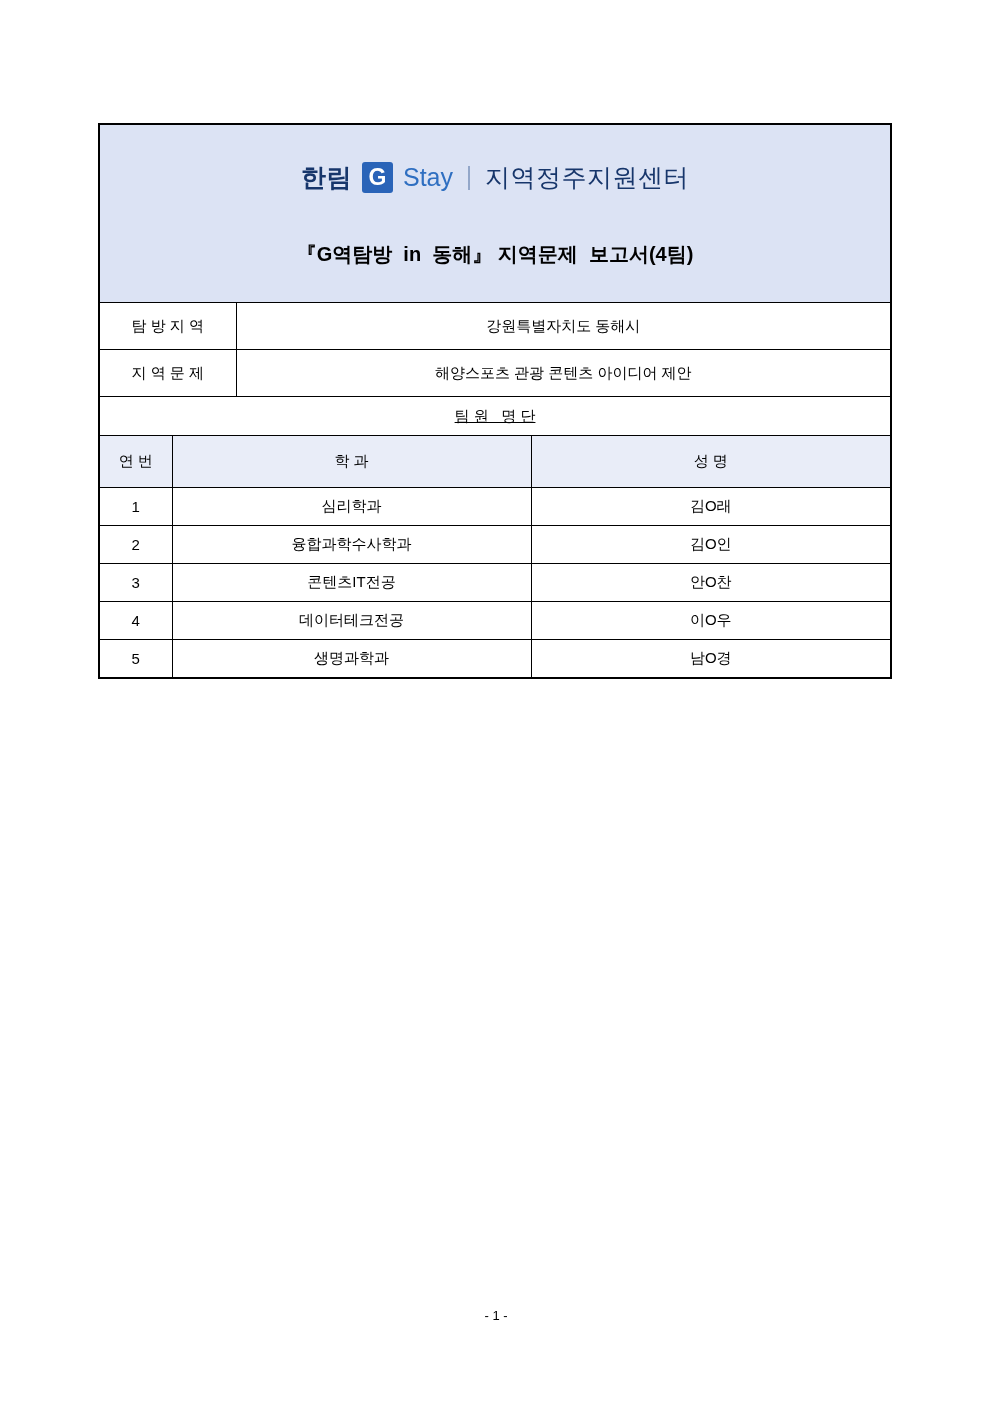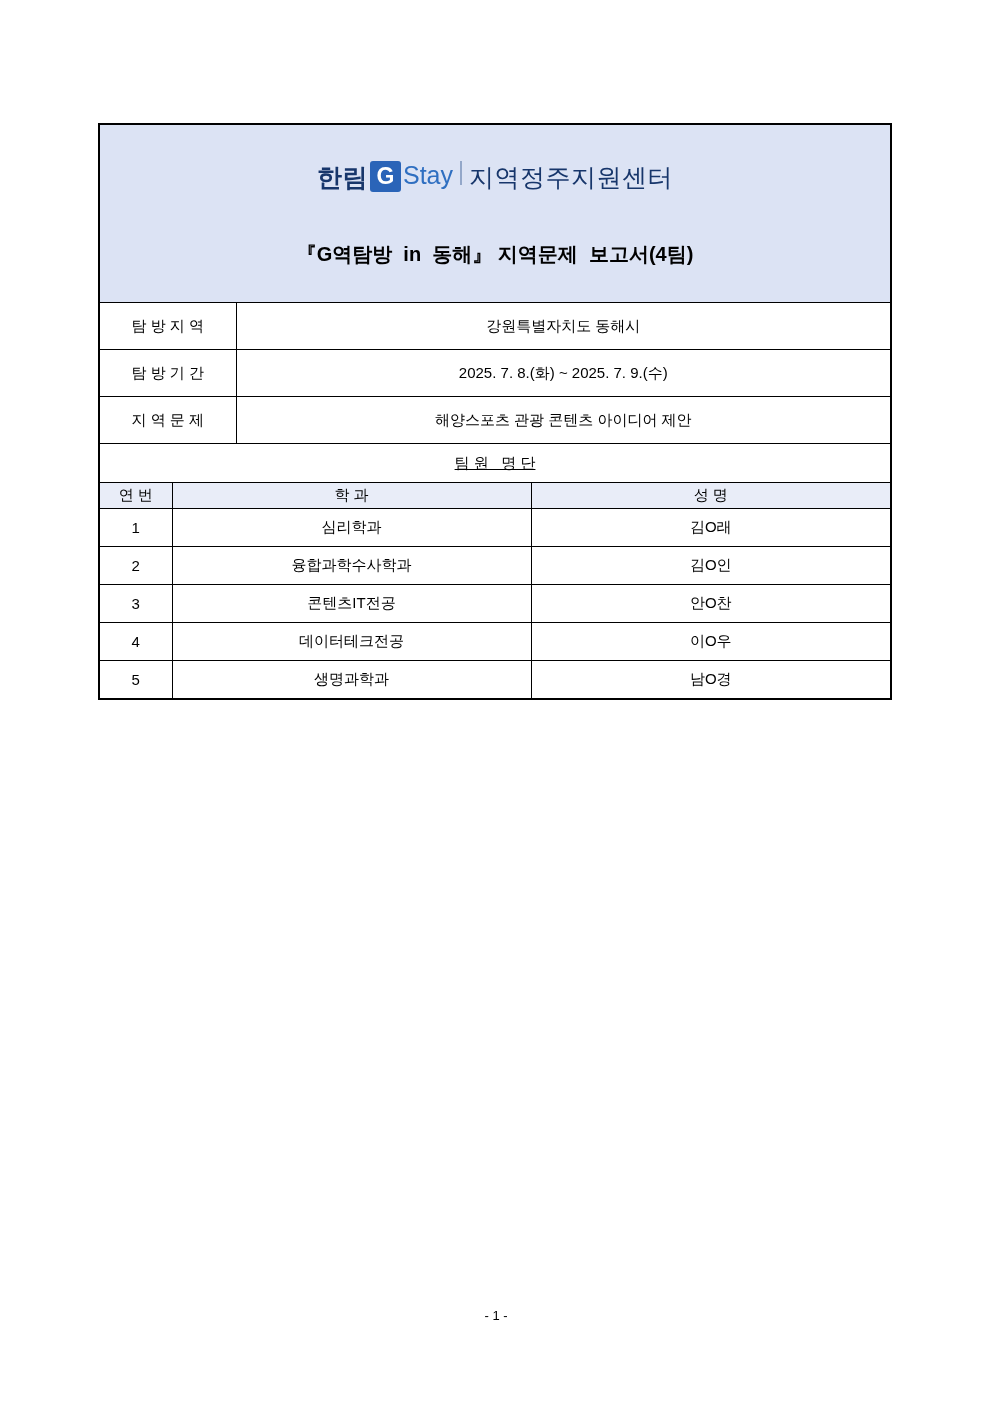--- a/index.html
+++ b/index.html
@@ -34,22 +34,23 @@
     white-space: pre;
     overflow: hidden;
   }
   
   tr.banner-row td {
     height: 112px;
     background: #dce3f4;
   }
   .logo-line {
     display: flex;
+    align-items: center;
     justify-content: center;
-    gap: 2px;
+    gap: 10px;
     margin-top: 2px;
   }
   .logo-hanlim {
     color: #17366b;
     font-weight: 700;
     font-size: 25px;
     letter-spacing: 0.5px;
   }
   .logo-gbox {
     display: inline-flex;
@@ -88,21 +89,21 @@
     color: #000000;
     white-space: pre;
   }
   
   tr.info-row td { height: 47px; background: #ffffff; }
   tr.info-row td.info-label { font-size: 15px; }
   
   tr.section-row td { height: 39px; background: #ffffff; text-decoration: underline; }
   
   tr.head-row td {
-    height: 26px;
+    height: 52px;
     background: #e9edf8;
   }
   
   tr.member-row td { height: 38px; background: #ffffff; }
   
   .footer {
     position: absolute;
     top: 1308px;
     left: 0;
     width: 100%;
@@ -137,24 +138,20 @@
         </div>
         <div class="doc-title">『G역탐방  in  동해』 지역문제  보고서(4팀)</div>
       </td>
     </tr>
 
     <tr class="info-row">
       <td colspan="2" class="info-label">탐 방 지 역</td>
       <td colspan="2" class="info-value">강원특별자치도 동해시</td>
     </tr>
     <tr class="info-row">
-      <td colspan="2" class="info-label">탐 방 기 간</td>
-      <td colspan="2" class="info-value">2025. 7. 8.(화) ~ 2025. 7. 9.(수)</td>
-    </tr>
-    <tr class="info-row">
       <td colspan="2" class="info-label">지 역 문 제</td>
       <td colspan="2" class="info-value">해양스포츠 관광 콘텐츠 아이디어 제안</td>
     </tr>
 
     <tr class="section-row">
       <td colspan="4">팀 원   명 단</td>
     </tr>
 
     <tr class="head-row">
       <td>연 번</td>

